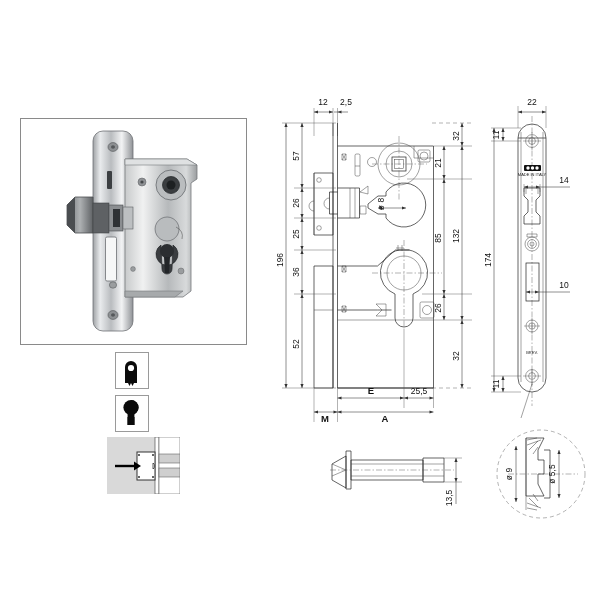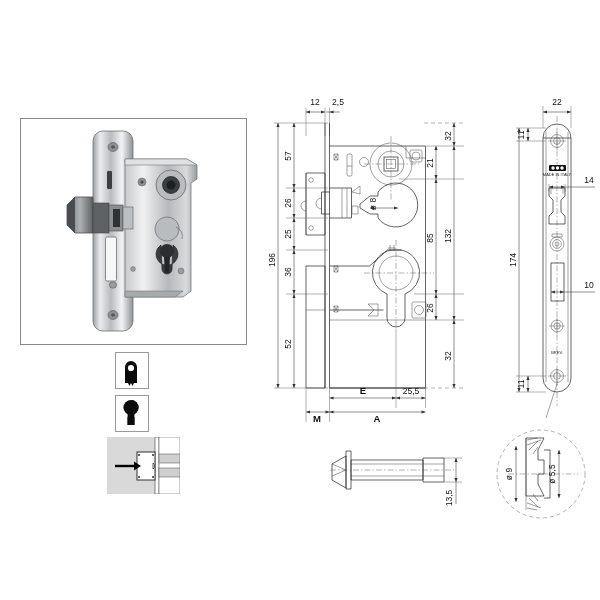--- a/index.html
+++ b/index.html
@@ -122,21 +122,21 @@
     <circle cx="32" cy="18" r="1" fill="#333"></circle>
       <circle cx="46" cy="18" r="1" fill="#333"></circle>
     <circle cx="32" cy="40" r="1" fill="#333"></circle>
       <circle cx="46" cy="40" r="1" fill="#333"></circle>
     <path d="M46 26 a3.5 3.5 0 0 1 0 6 z" fill="#ffffff" stroke="#333" stroke-width=".8"></path>
     <line x1="8" y1="29" x2="27" y2="29" stroke="#000" stroke-width="2.4"></line>
     <path d="M27 24.5 l7 4.5 l-7 4.5 z" fill="#000"></path>
   </svg>
 </div>
 
-<div class="abs" style="left:264px;top:88px;width:230px;height:340px;">
+<div class="abs" style="left:272px;top:88px;width:230px;height:340px;">
 <svg width="230" height="340" viewBox="0 0 230 340">
 
   <g>
     <line class="ln-ext" x1="42" y1="20" x2="42" y2="48"></line>
     <line class="ln-ext" x1="61" y1="20" x2="61" y2="48"></line>
     <line class="ln-ext" x1="65.5" y1="20" x2="65.5" y2="48"></line>
     <line class="ln-dim" x1="42" y1="24" x2="61" y2="24"></line>
     <path d="M42 24 l4 -1.6 v3.2 z M61 24 l-4 -1.6 v3.2 z" fill="#333"></path>
     <line class="ln-dim" x1="62" y1="24" x2="76" y2="24"></line>
     <path d="M65.5 24 l4 -1.6 v3.2 z" fill="#333"></path>
@@ -291,21 +291,21 @@
     <path d="M65.5 324 l4 -1.6 v3.2 z M161.5 324 l-4 -1.6 v3.2 z" fill="#333"></path>
     <text class="dimtext-b" x="113" y="334" text-anchor="middle">A</text>
 
     <line class="ln-dim" x1="42" y1="324" x2="65.5" y2="324"></line>
     <path d="M42 324 l4 -1.6 v3.2 z M65.5 324 l-4 -1.6 v3.2 z" fill="#333"></path>
     <text class="dimtext-b" x="53" y="334" text-anchor="middle">M</text>
   </g>
 </svg>
 </div>
 
-<div class="abs" style="left:510px;top:88px;width:90px;height:330px;">
+<div class="abs" style="left:485px;top:88px;width:90px;height:330px;">
 <svg width="90" height="330" viewBox="0 0 90 330">
 
   <g>
     <line class="ln-ext" x1="33" y1="18" x2="33" y2="40"></line>
     <line class="ln-ext" x1="61" y1="18" x2="61" y2="40"></line>
     <line class="ln-dim" x1="33" y1="24" x2="61" y2="24"></line>
     <path d="M33 24 l4 -1.6 v3.2 z M61 24 l-4 -1.6 v3.2 z" fill="#333"></path>
     <text class="dimtext" x="47" y="17" text-anchor="middle">22</text>
   </g>
 

